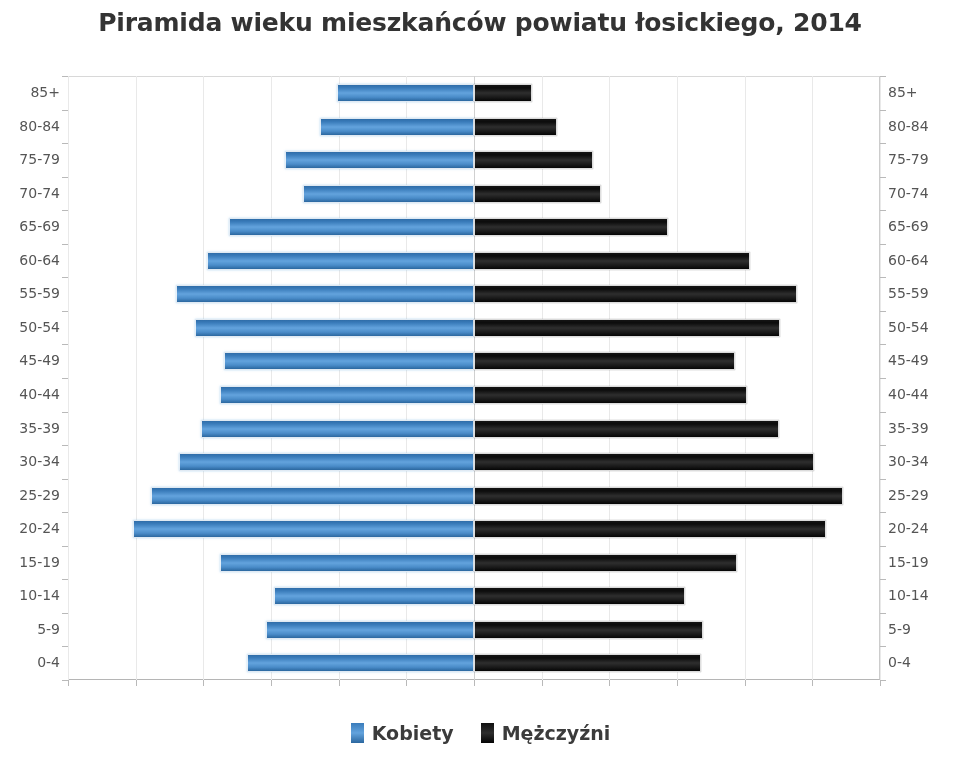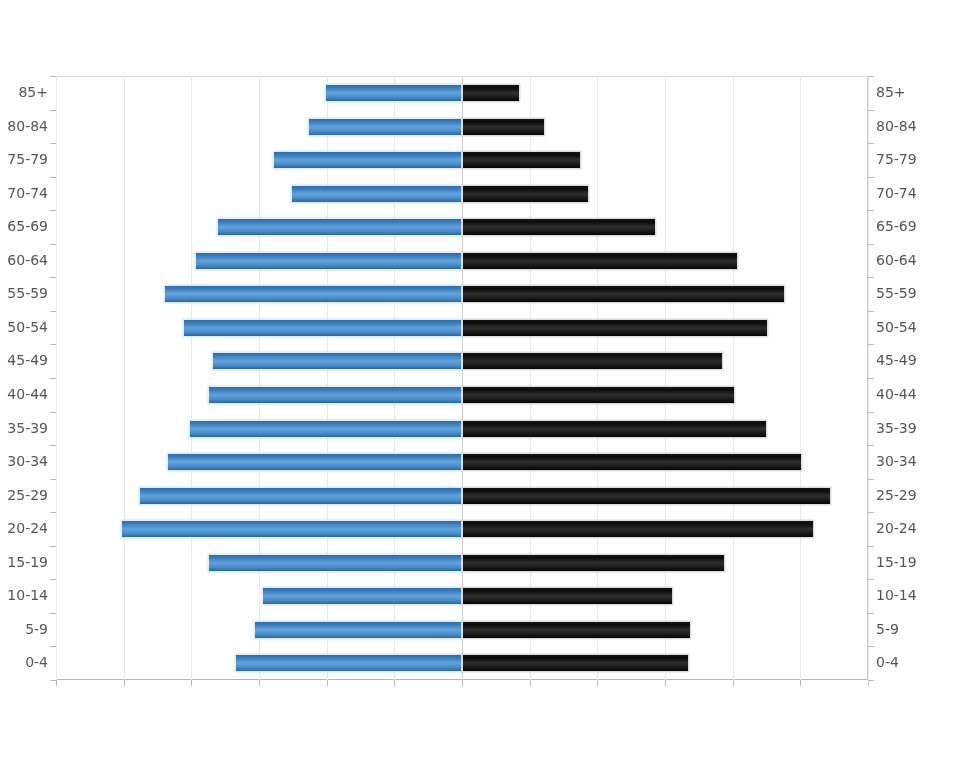--- a/index.html
+++ b/index.html
@@ -33,21 +33,21 @@
     top: 44px; left: 0; width: 960px;
     text-align: center;
     font-size: 14px;
     color: #444444;
   }
 
   
   
   #plot {
     position: absolute;
-    left: 56px;
+    left: 68px;
     top: 76px;
     width: 812px;
     height: 604px;
   }
   #plot-frame {
     position: absolute;
     inset: 0;
     border-left: 1px solid #cccccc;
     border-right: 1px solid #cccccc;
     border-top: 1px solid #d8d8d8;
@@ -161,20 +161,21 @@
   }
   .swatch.male {
     background: linear-gradient(to bottom, #101010 0%, #2e2e2e 50%, #040404 100%);
   }
 </style>
 </head>
 <body>
 
 <div id="chart-root">
 
+  <div id="title">Piramida wieku mieszkańców powiatu łosickiego, 2014</div>
 
   <div id="plot">
     <div id="plot-frame"></div>
     <div id="gridlines">
         <div class="gridline" style="left: 0px;"></div>
         <div class="gridline" style="left: 67.6667px;"></div>
         <div class="gridline" style="left: 135.333px;"></div>
         <div class="gridline" style="left: 203px;"></div>
         <div class="gridline" style="left: 270.667px;"></div>
         <div class="gridline" style="left: 338.333px;"></div>
@@ -367,14 +368,24 @@
         <div class="xlabel" style="left: 406px;">0</div>
         <div class="xlabel" style="left: 473.667px;">250</div>
         <div class="xlabel" style="left: 541.333px;">500</div>
         <div class="xlabel" style="left: 609px;">750</div>
         <div class="xlabel" style="left: 676.667px;">1000</div>
         <div class="xlabel" style="left: 744.333px;">1250</div>
         <div class="xlabel" style="left: 812px;">1500</div>
       </div>
   </div>
 
+  <div id="legend">
+    <div class="legend-item">
+      <span class="swatch female"></span>
+      <span>Kobiety</span>
+    </div>
+    <div class="legend-item">
+      <span class="swatch male"></span>
+      <span>Mężczyźni</span>
+    </div>
+  </div>
 
 </div>
 
 </body></html>

